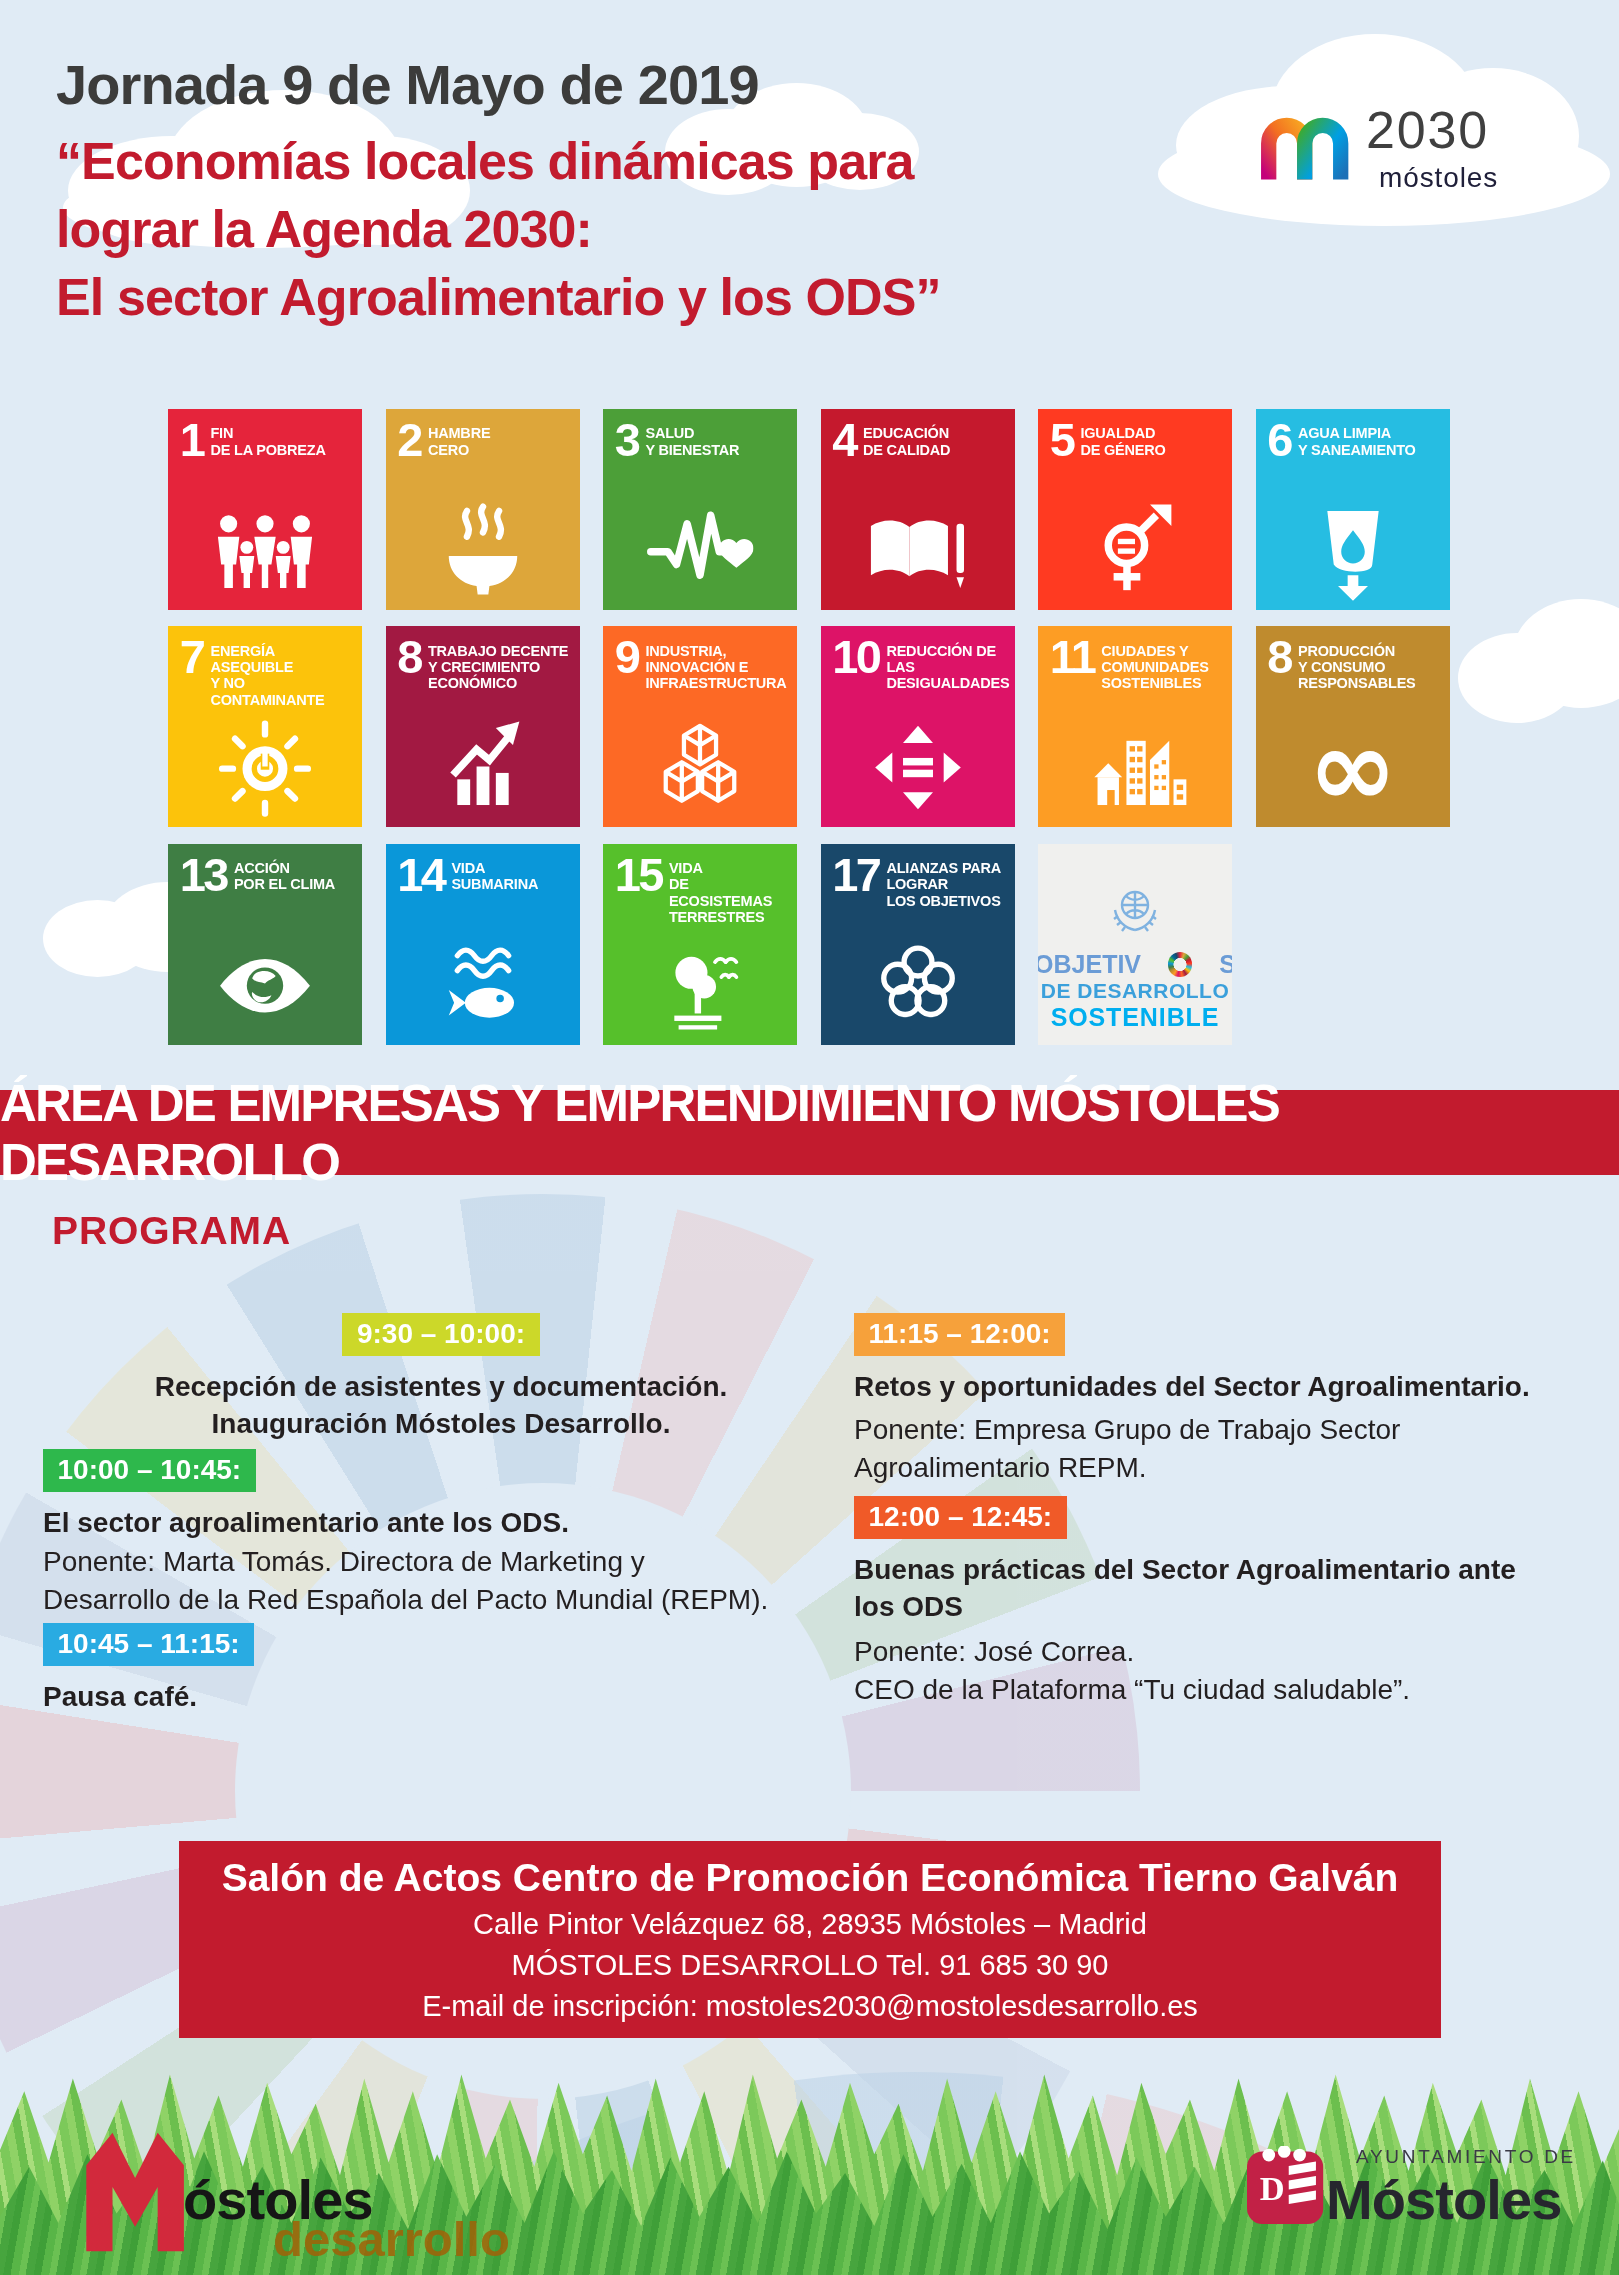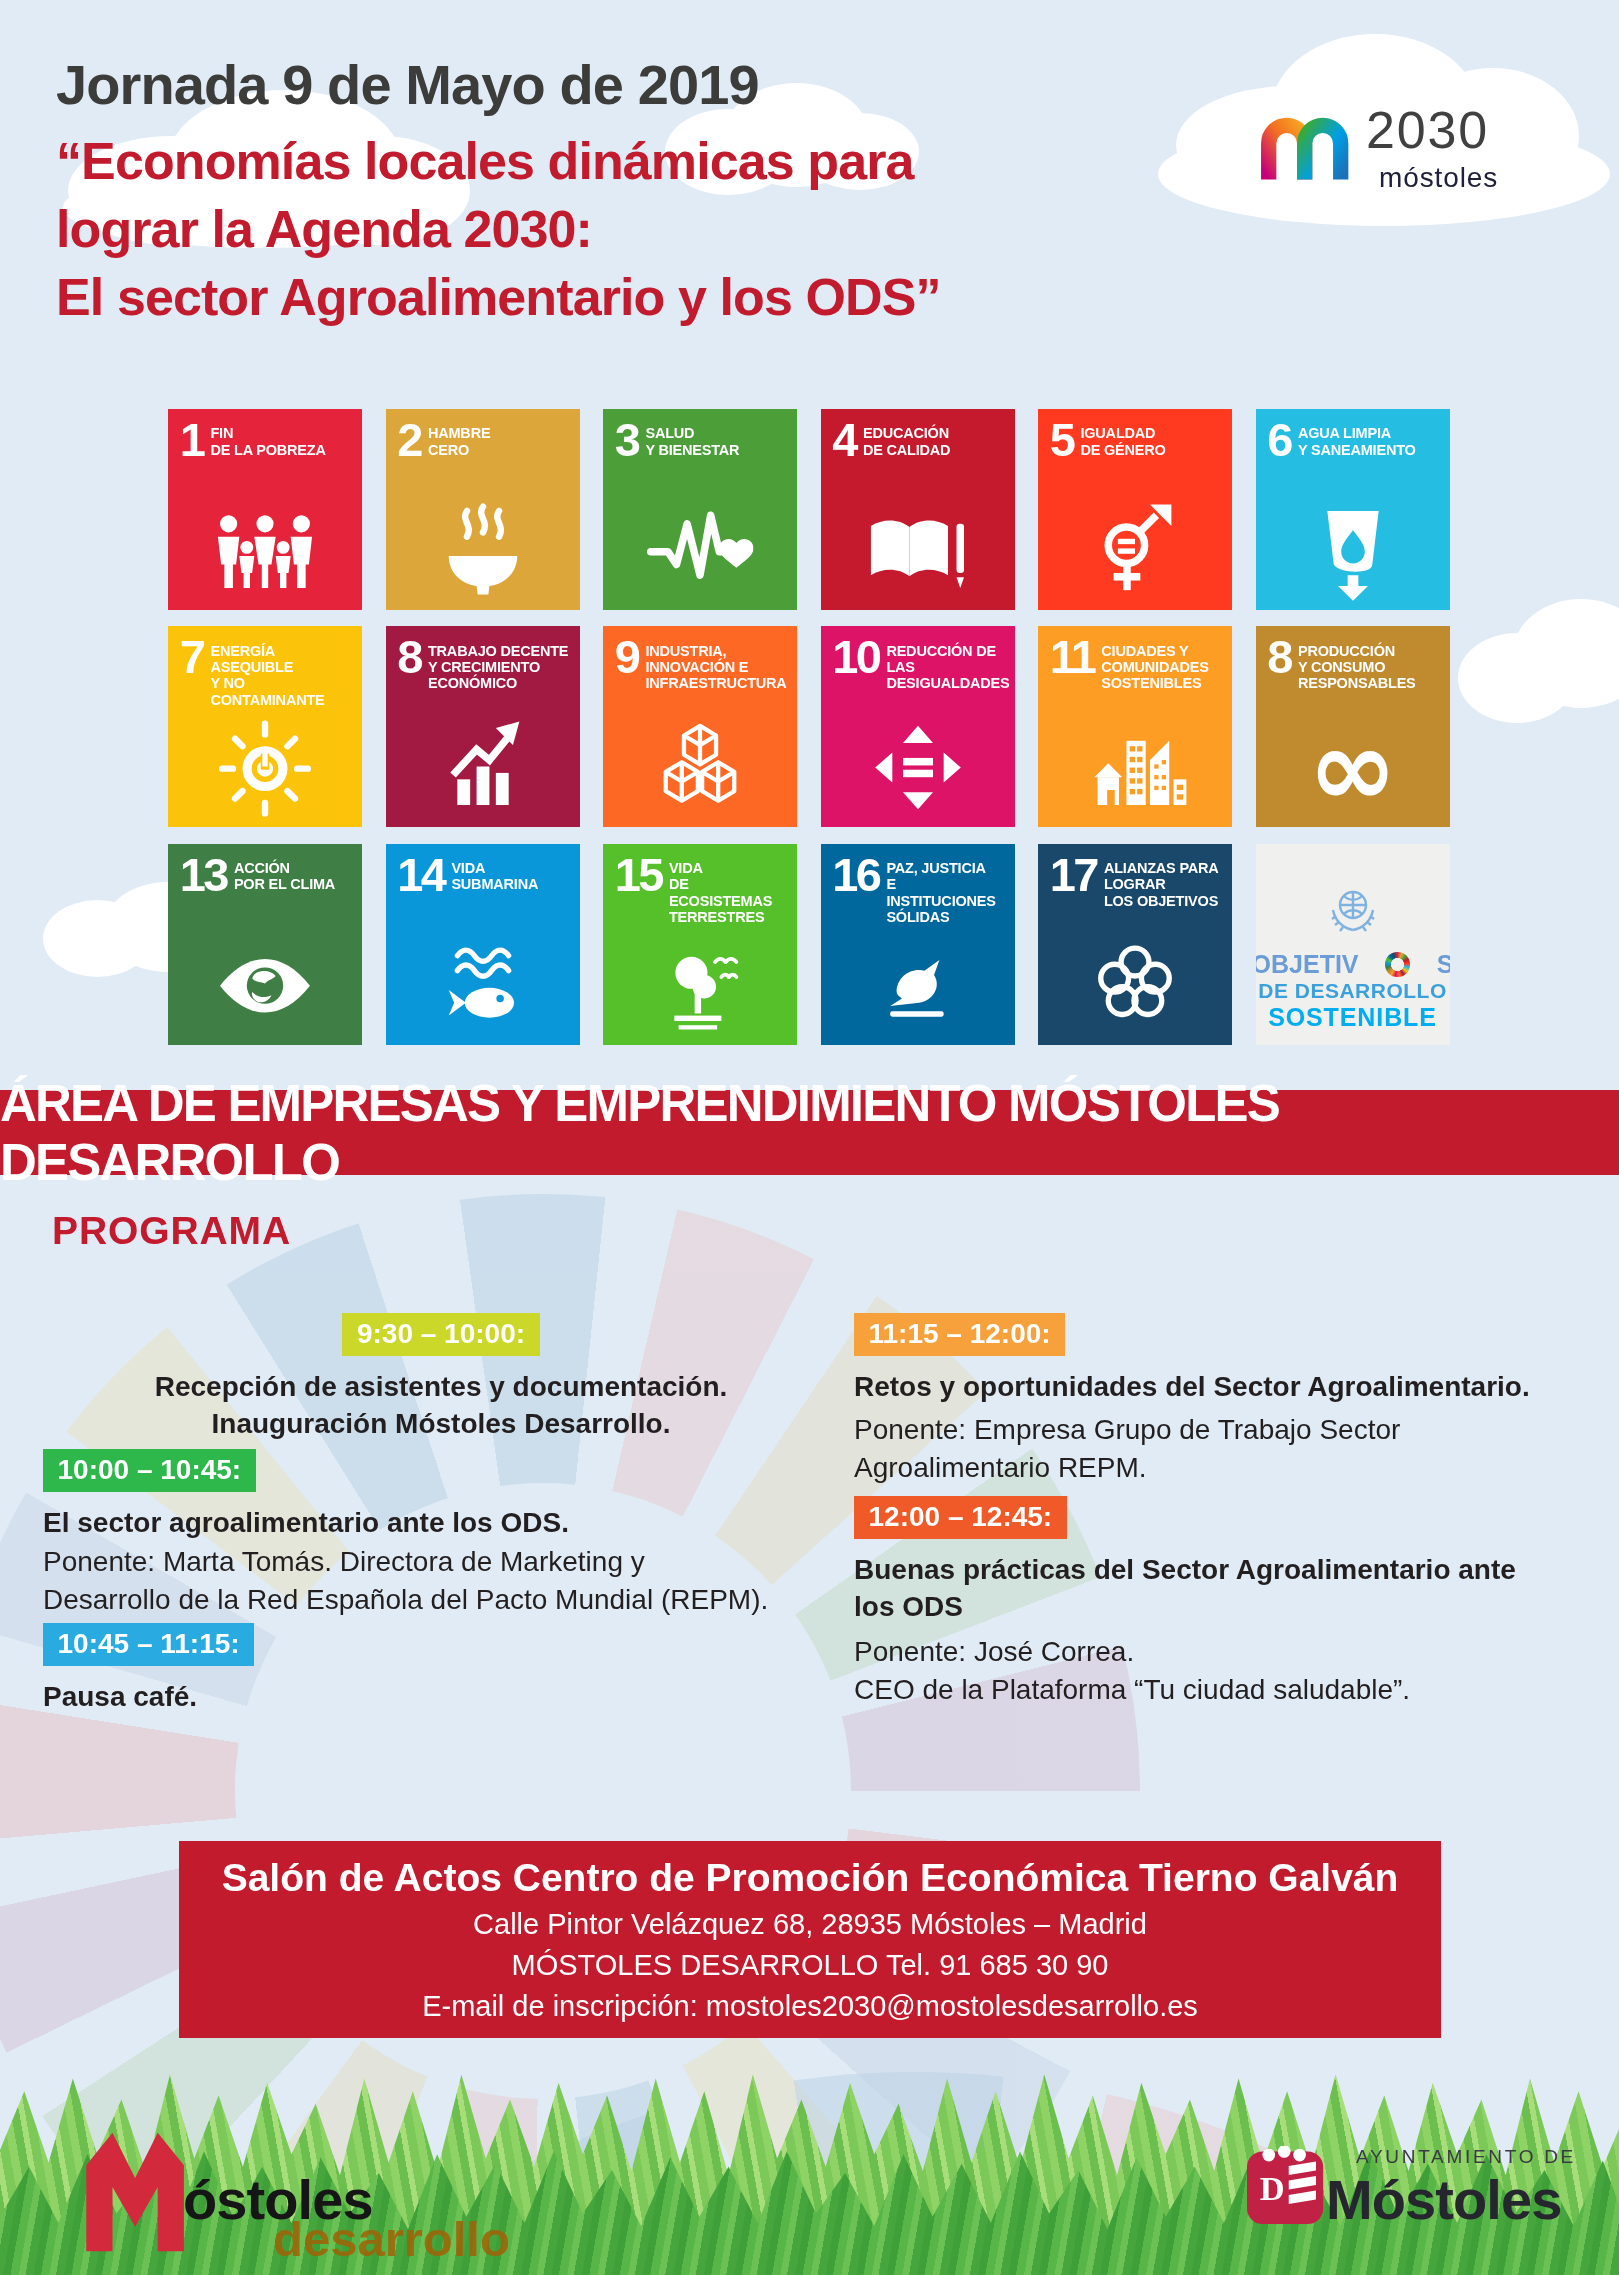--- a/index.html
+++ b/index.html
@@ -393,32 +393,20 @@
             <rect x="30" y="89" width="36" height="4"></rect>
         <g stroke="#fff" stroke-width="3.5" fill="none" stroke-linecap="round">
           <path d="M64 30c3-4 7-4 10 0"></path>
               <path d="M74 30c3-4 7-4 10 0"></path>
           <path d="M70 44c2-3 5-3 7 0"></path>
               <path d="M77 44c2-3 5-3 7 0"></path>
             </g>
           </svg></div>
     </div>
 
-    <div class="tile" style="--c: #00689d;">
-      <div class="thead">
-          <span class="num">16</span>
-        <span class="lbl">PAZ, JUSTICIA
-E INSTITUCIONES
-SÓLIDAS</span>
-        </div>
-      <div class="ticon"><svg viewBox="0 0 100 100" fill="#fff">
-        <path d="M30 58c0-14 13-23 26-20l14-10-5 14c7 11-1 24-14 26l-27 3 11-7c-3-2-5-4-5-6z"></path>
-        <rect x="24" y="76" width="50" height="5" rx="2"></rect>
-          </svg></div>
-    </div>
 
     <div class="tile" style="--c: #19486a;">
       <div class="thead">
           <span class="num">17</span>
         <span class="lbl">ALIANZAS PARA
 LOGRAR
 LOS OBJETIVOS</span>
         </div>
       <div class="ticon"><svg viewBox="0 0 100 100" fill="none" stroke="#fff" stroke-width="5">
         <circle cx="50" cy="30" r="13"></circle>

